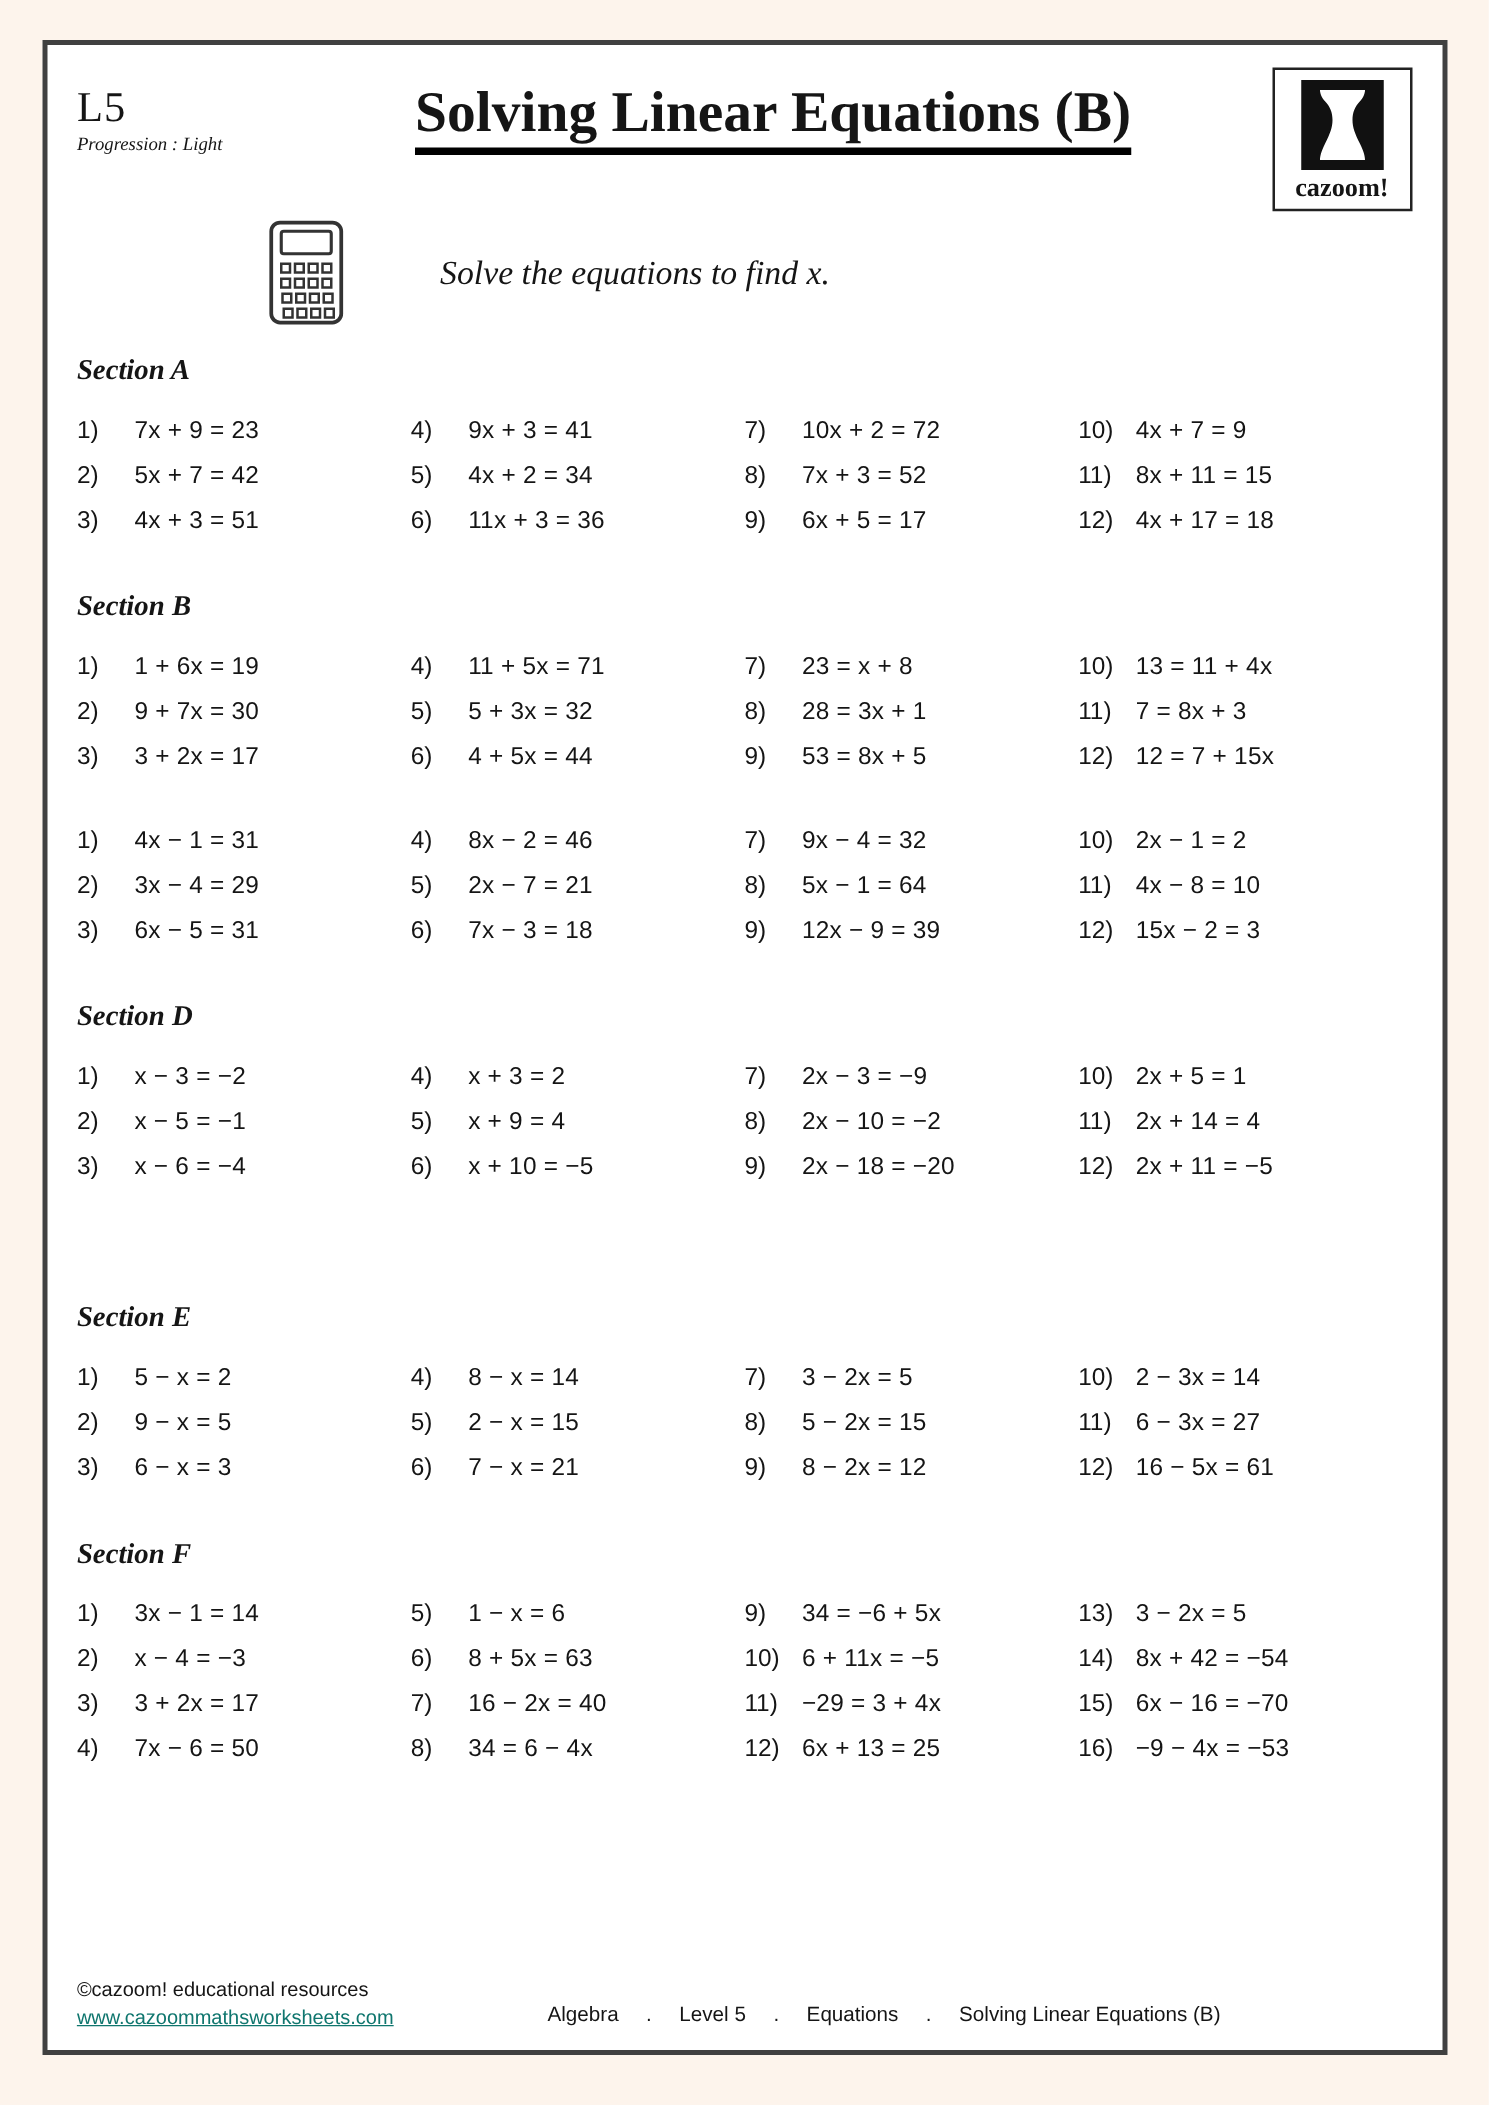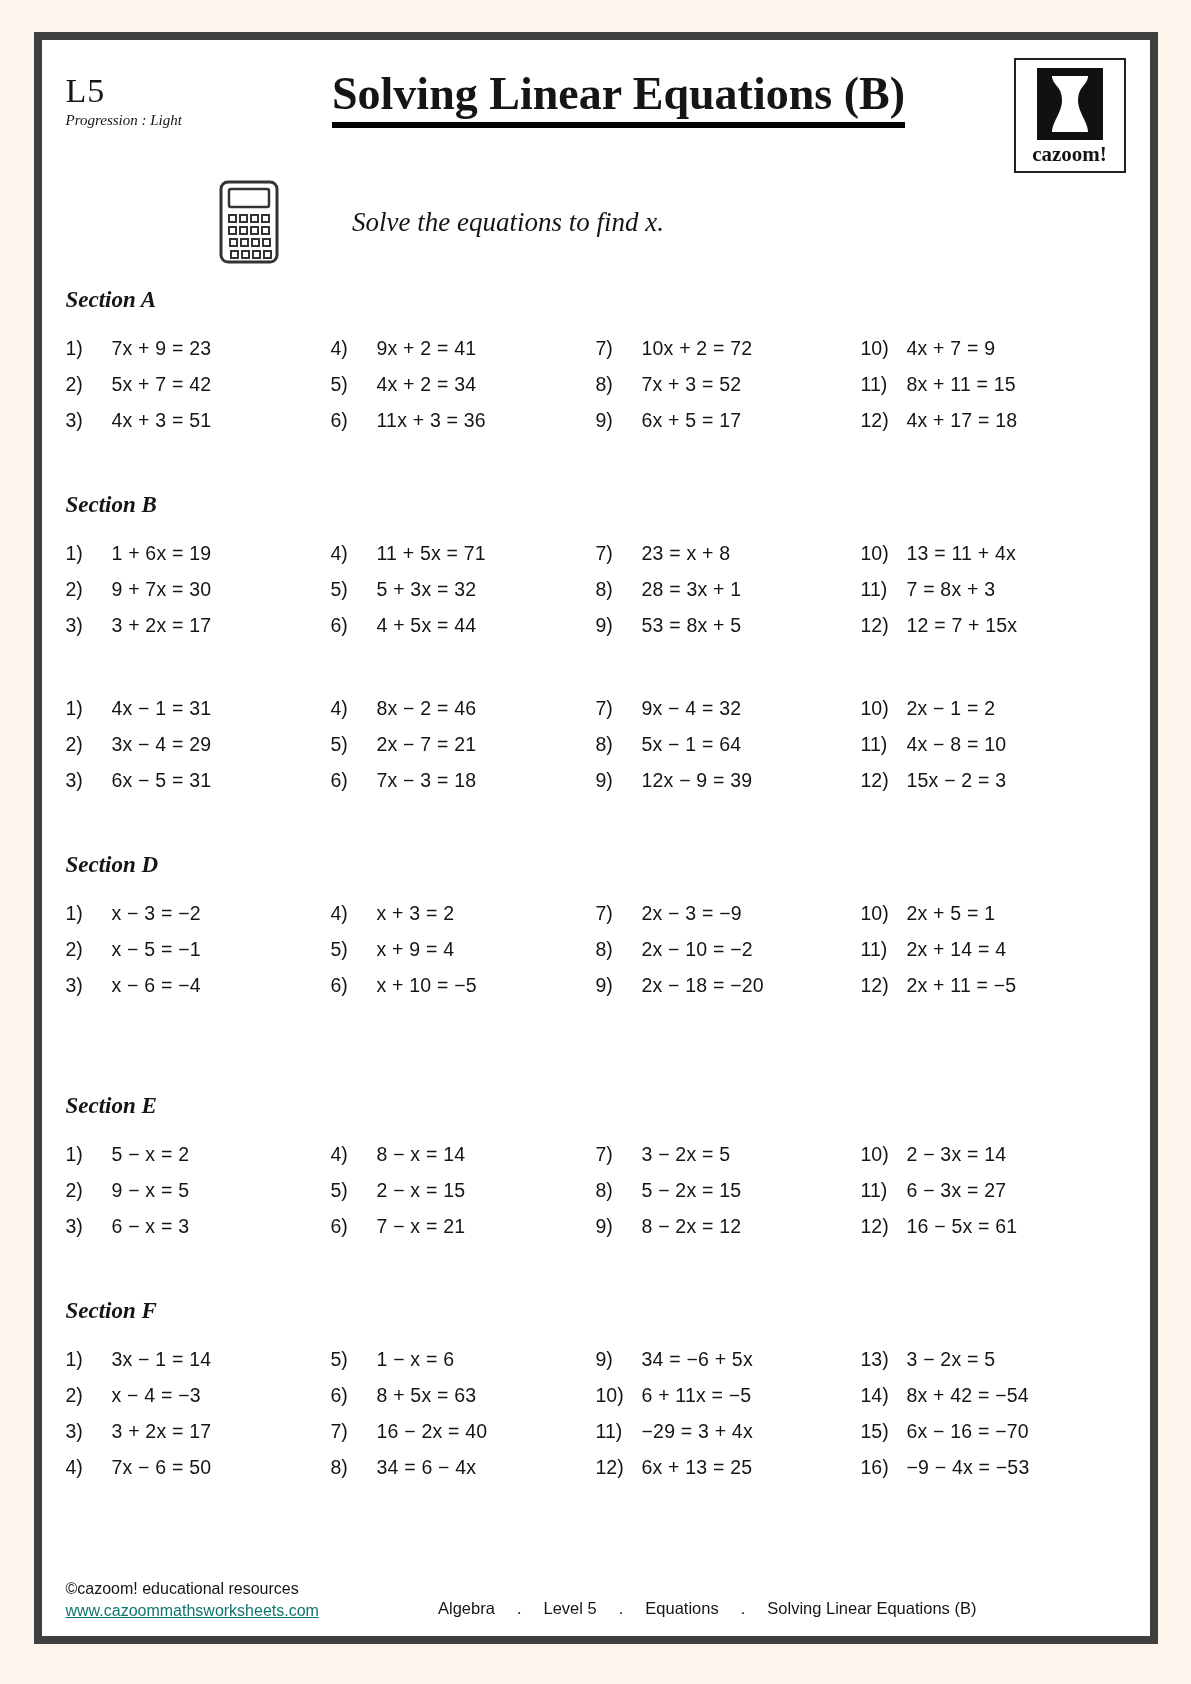--- a/index.html
+++ b/index.html
@@ -10,21 +10,21 @@
     width: 1191px;
     height: 1684px;
     overflow: hidden;
   }
   .sheet {
     position: relative;
     width: 1124px;
     height: 1612px;
     margin: 32px auto 0 auto;
     background: #ffffff;
-    border: 8px solid #404040;
+    border: 4px solid #404040;
     padding: 18px 24px 0 24px;
   }
   
   .header-row { display: flex; align-items: flex-start; }
   .level-block { width: 158px; flex: 0 0 auto; padding-top: 14px; }
   .level-code {
     font-family: "Liberation Serif", serif;
     font-size: 34px;
     letter-spacing: 1px;
   }
@@ -69,21 +69,21 @@
   .calc-icon { position: absolute; left: 152px; top: 0; }
   .instruction {
     position: absolute;
     left: 0; right: 175px; top: 28px;
     text-align: center;
     font-family: "Liberation Serif", serif;
     font-style: italic;
     font-size: 27px;
   }
   
-  .worksheet-section { margin-top: 60px; }
+  .worksheet-section { margin-top: 44px; }
   .worksheet-section:first-child { margin-top: 8px; }
   .worksheet-section:nth-of-type(5) { margin-top: 96px; }
   .section-heading {
     font-family: "Liberation Serif", serif;
     font-weight: bold;
     font-style: italic;
     font-size: 23px;
     margin-bottom: 24px;
   }
   .problem-grid {
@@ -185,21 +185,21 @@
           <div class="prob">
             <span class="num">2)</span>
             <span class="eq">5x + 7 = 42</span>
           </div>
           <div class="prob">
             <span class="num">3)</span>
             <span class="eq">4x + 3 = 51</span>
           </div>
           <div class="prob">
             <span class="num">4)</span>
-            <span class="eq">9x + 2 = 41</span>
+            <span class="eq">9x + 3 = 41</span>
           </div>
           <div class="prob">
             <span class="num">5)</span>
             <span class="eq">4x + 2 = 34</span>
           </div>
           <div class="prob">
             <span class="num">6)</span>
             <span class="eq">11x + 3 = 36</span>
           </div>
           <div class="prob">

